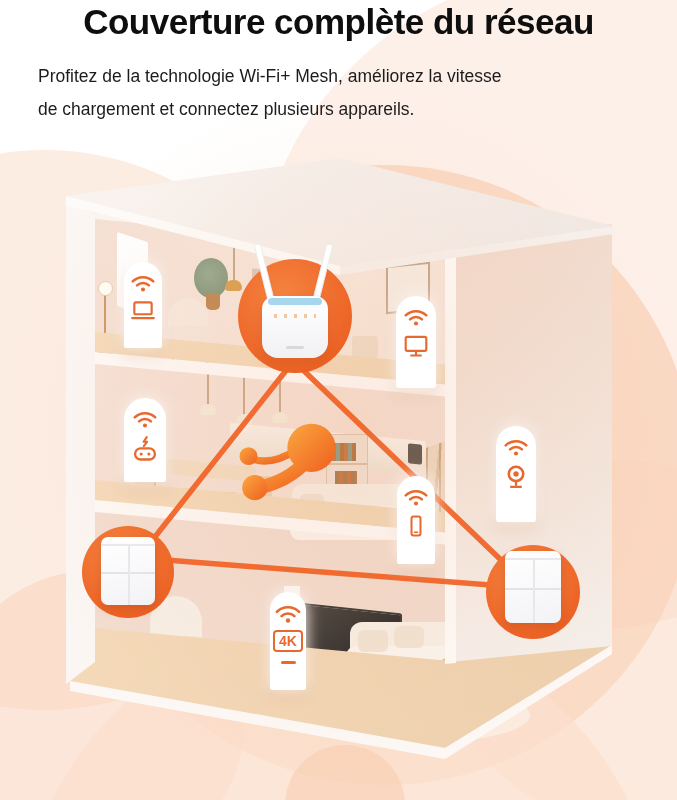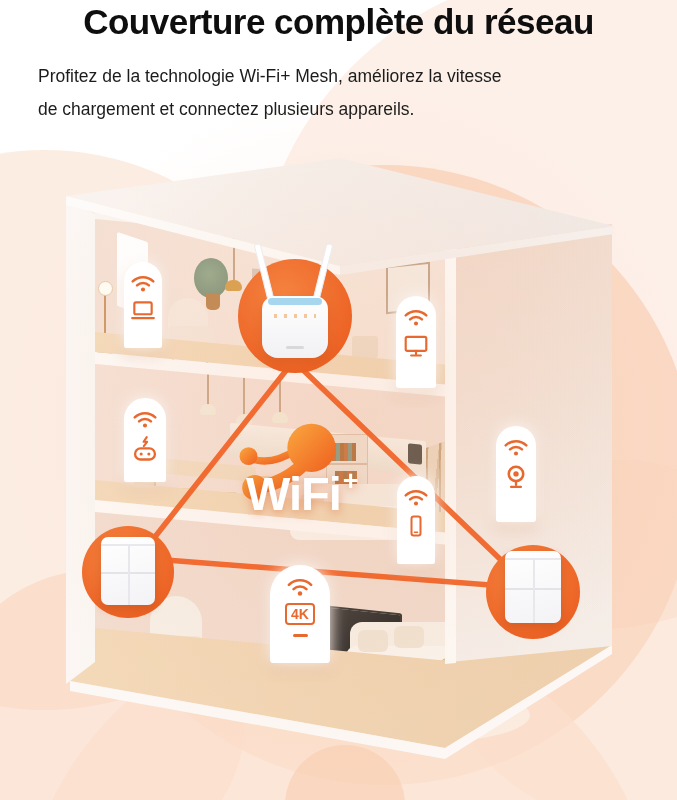--- a/index.html
+++ b/index.html
@@ -285,21 +285,21 @@
       <path d="M6.5 11.2 A7.8 7.8 0 0 1 17.5 11.2" fill="none" stroke="#e8692f" stroke-width="2.3" stroke-linecap="round"></path>
       <circle cx="12" cy="15" r="1.9" fill="#e8692f"></circle>
     </svg>
     <svg width="28" height="30" viewBox="0 0 24 24">
       <circle cx="12" cy="8.5" r="6.2" fill="none" stroke="#e8692f" stroke-width="2.2"></circle>
       <circle cx="12" cy="8.5" r="2.3" fill="#e8692f"></circle>
       <path d="M12 15.2 v2.6 M7.8 19.6 h8.4" fill="none" stroke="#e8692f" stroke-width="2" stroke-linecap="round"></path>
     </svg>
   </div>
 
-  <div class="badge" style="left:270px;top:565px;width:60px;height:98px;">
+  <div class="badge" style="left:270px;top:592px;width:36px;height:98px;">
     <svg width="28" height="20" viewBox="0 0 24 17">
       <path d="M2.5 7.5 A13.4 13.4 0 0 1 21.5 7.5" fill="none" stroke="#e8692f" stroke-width="2.3" stroke-linecap="round"></path>
       <path d="M6.5 11.2 A7.8 7.8 0 0 1 17.5 11.2" fill="none" stroke="#e8692f" stroke-width="2.3" stroke-linecap="round"></path>
       <circle cx="12" cy="15" r="1.9" fill="#e8692f"></circle>
     </svg>
     <span class="k4">4K</span>
     <span class="k4bar"></span>
   </div>
 
   <div class="wifi-logo">
@@ -309,16 +309,15 @@
           <stop offset="0" stop-color="#faa83f"></stop>
           <stop offset="1" stop-color="#ef5f1f"></stop>
         </linearGradient>
       </defs>
       <path d="M68 38 C 52 56, 36 62, 20 66" fill="none" stroke="url(#g1)" stroke-width="13" stroke-linecap="round"></path>
       <path d="M12 38 C 26 44, 40 40, 56 30" fill="none" stroke="url(#g1)" stroke-width="7" stroke-linecap="round"></path>
       <circle cx="70" cy="28" r="23" fill="url(#g1)"></circle>
       <circle cx="16" cy="66" r="12" fill="url(#g1)"></circle>
       <circle cx="10" cy="36" r="8.5" fill="url(#g1)"></circle>
     </svg>
-    <div class="logo-text"><span>WiFi</span><span class="plus">+</span></div>
   </div>
 
 </div>
 
 </body></html>

